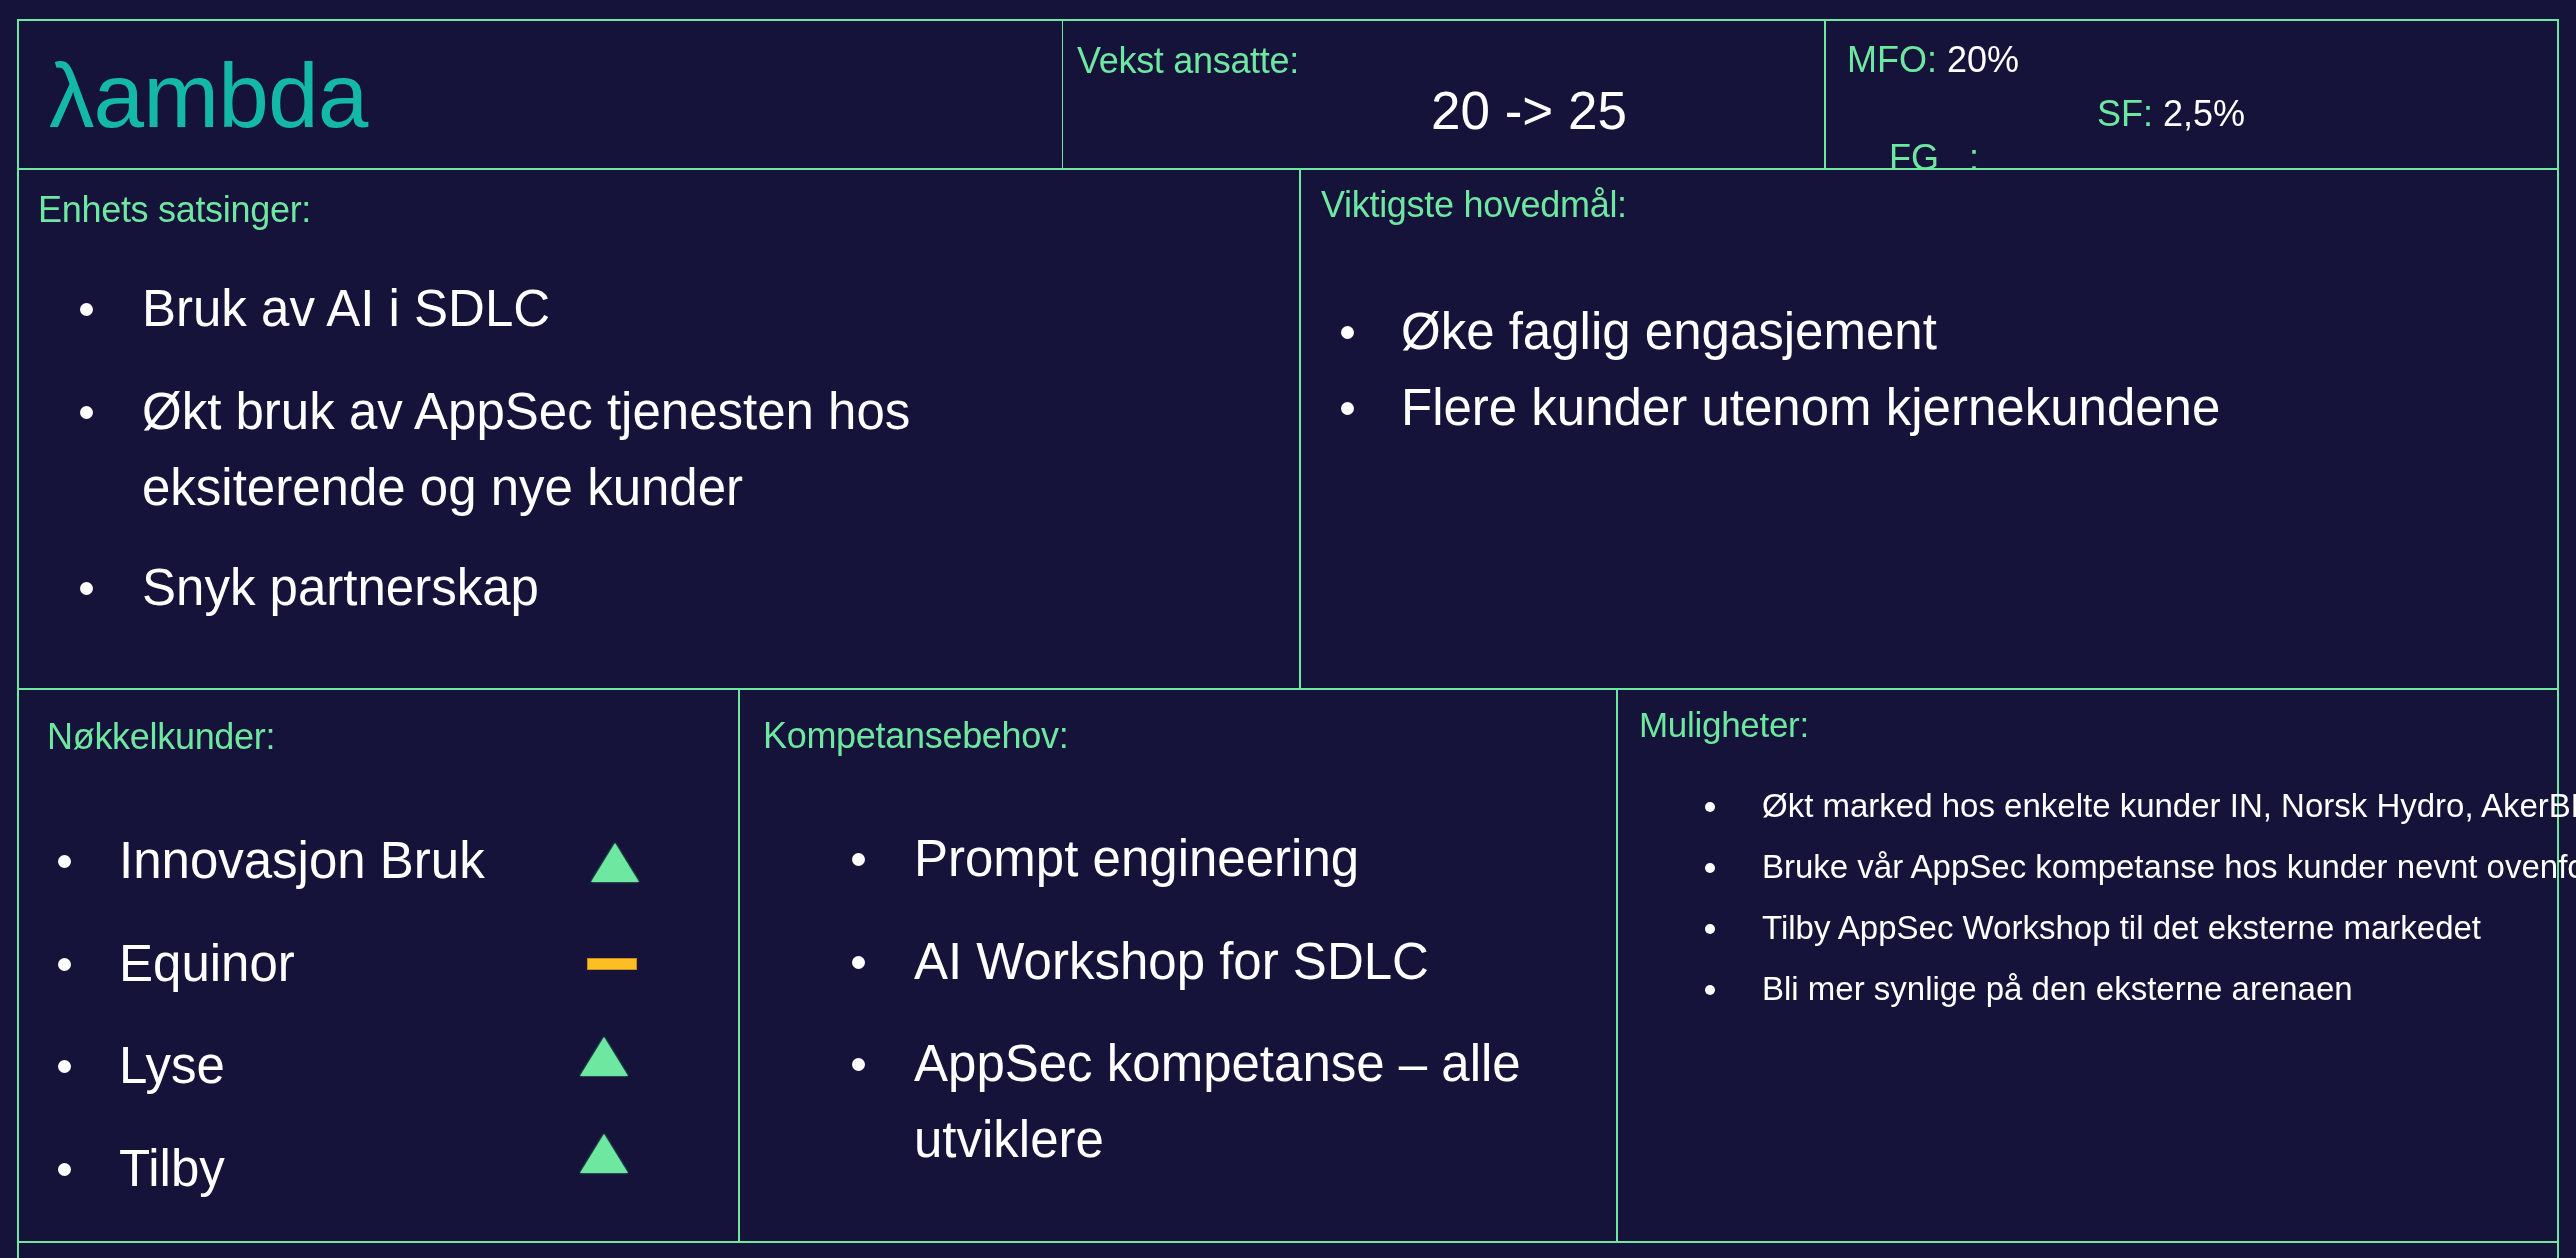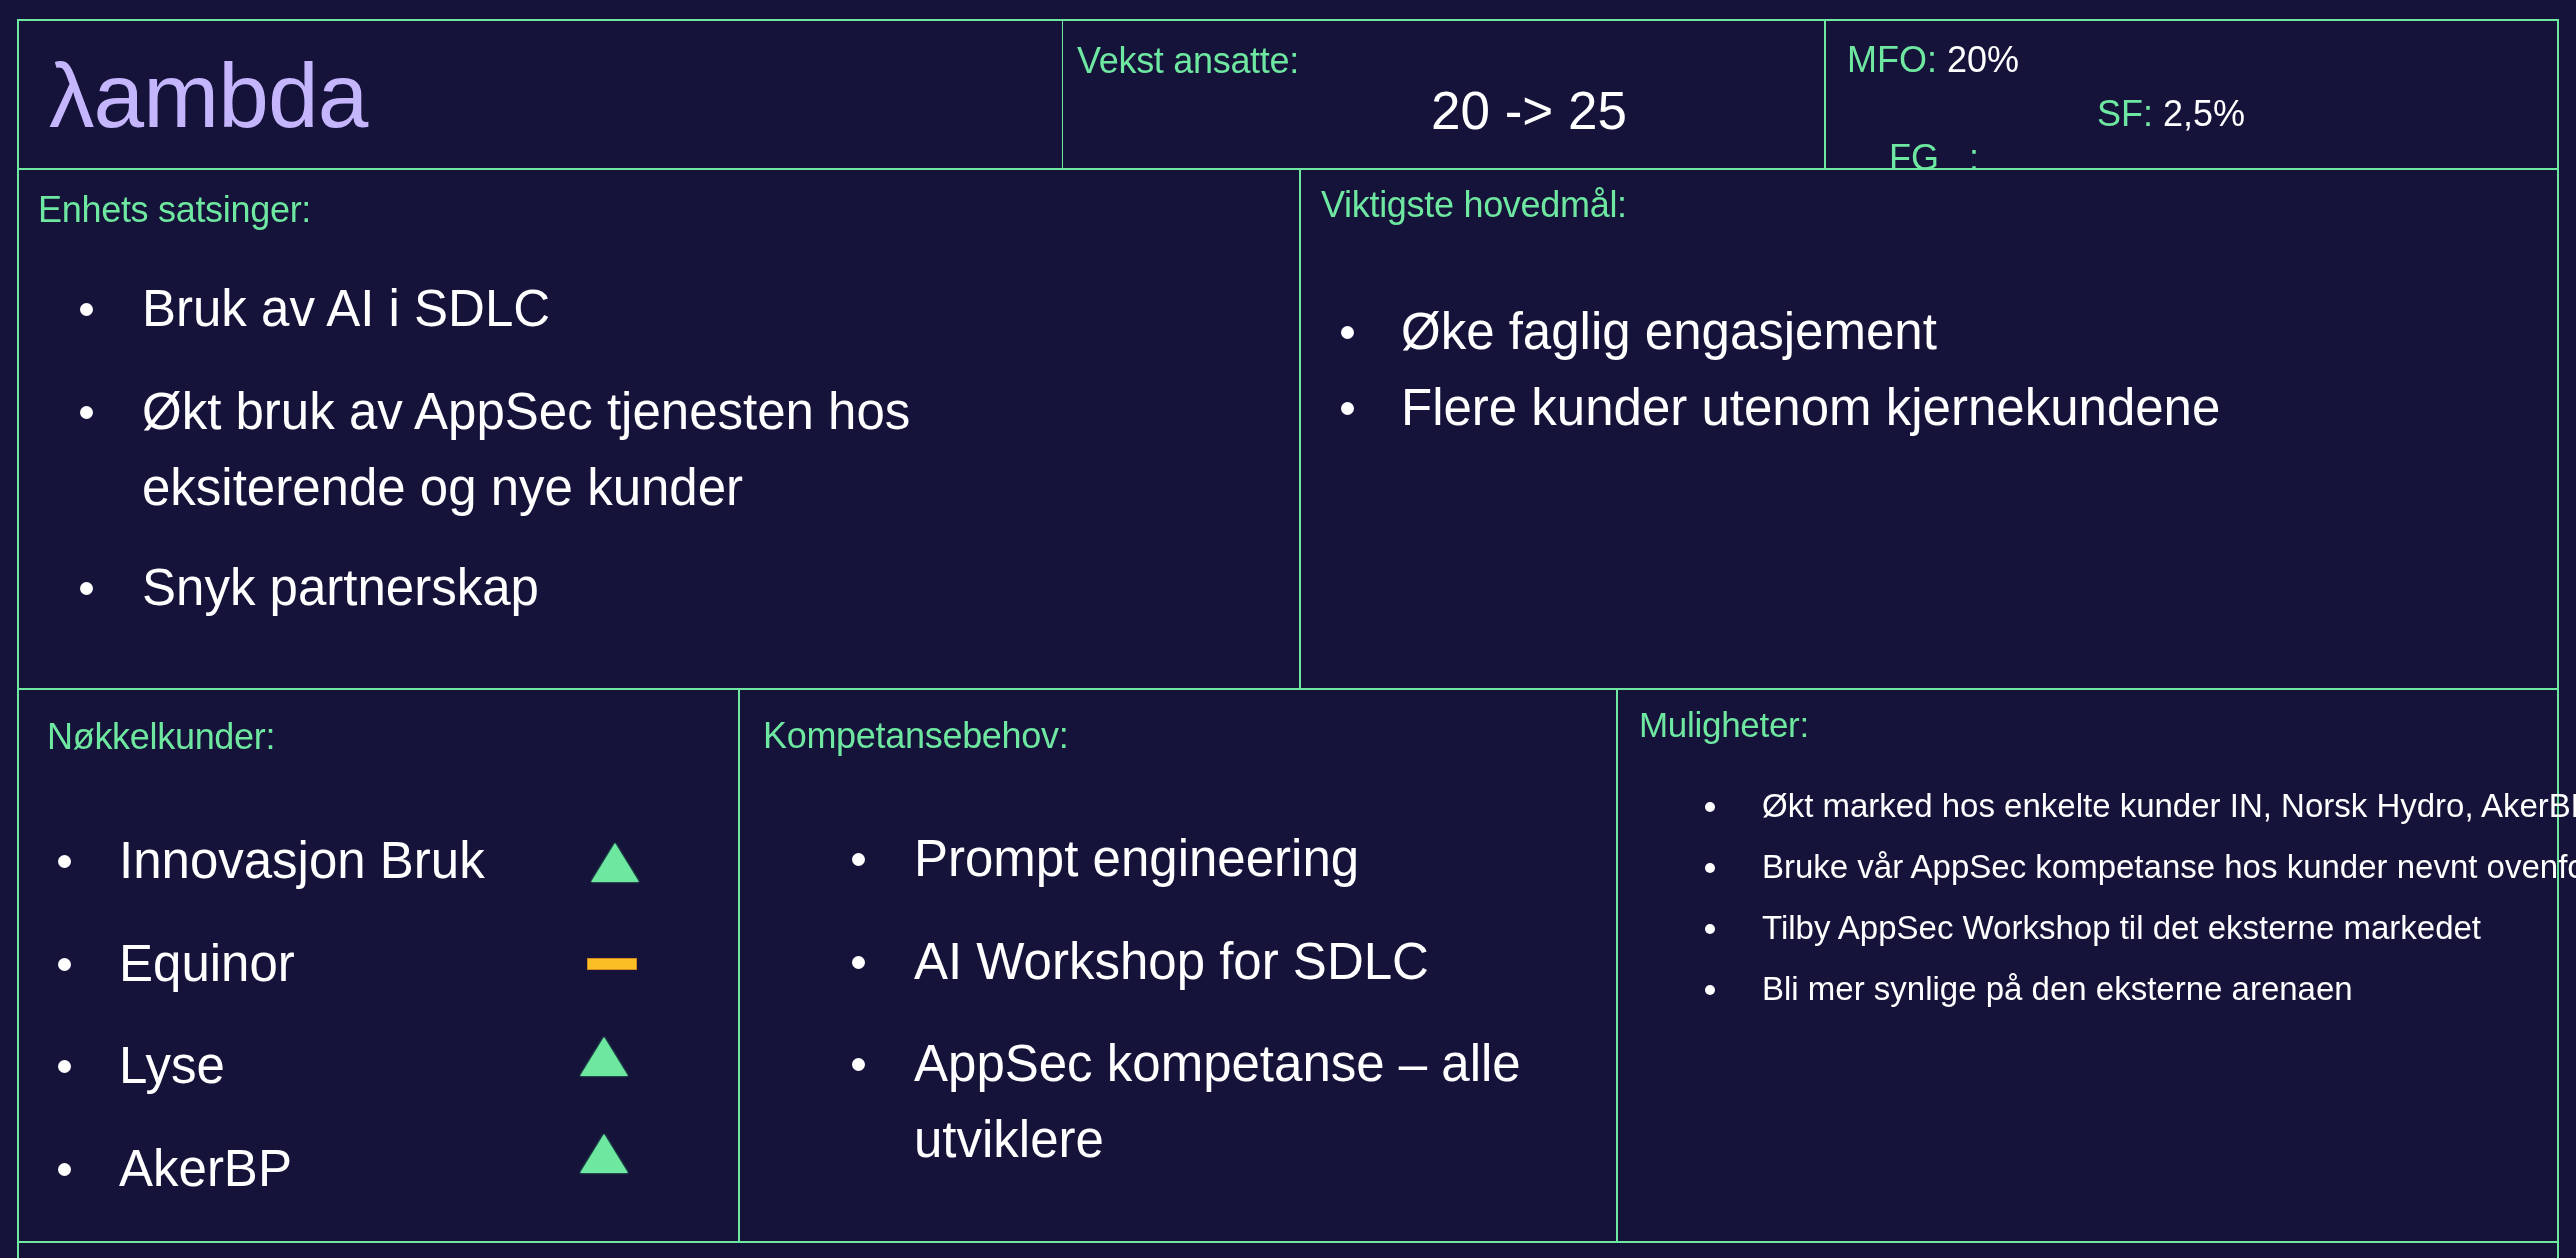--- a/index.html
+++ b/index.html
@@ -21,21 +21,21 @@
     .heading {
       position: absolute;
       color: #6ee7a0;
       font-size: 36px;
       white-space: nowrap;
       letter-spacing: -0.3px;
     }
     
     #logo {
       position: absolute; left: 49px; top: 44px;
-      font-size: 91px; line-height: 104px; color: #c4b5fd;
+      font-size: 91px; line-height: 104px; color: #14b8a6;
       letter-spacing: -0.9px; white-space: nowrap;
     }
     #growth-value {
       position: absolute; left: 1431px; top: 78px;
       font-size: 53px; line-height: 66px; color: #fff; white-space: nowrap;
     }
     .metric-line {
       position: absolute; font-size: 36px; line-height: 44px; white-space: nowrap;
     }
     .metric-line .k { color: #6ee7a0; }
@@ -137,21 +137,21 @@
     <li style="margin-bottom:26.5px;">
       <span class="dot" style="left:-61px;"></span>
       <span class="txt">Equinor</span>
     </li>
     <li style="margin-bottom:26.5px;">
       <span class="dot" style="left:-61px;"></span>
       <span class="txt">Lyse</span>
     </li>
     <li>
       <span class="dot" style="left:-61px;"></span>
-      <span class="txt">AkerBP</span>
+      <span class="txt">Tilby</span>
     </li>
   </ul>
   <div class="trend tri" style="left:591px; top:843px;"></div>
   <div class="trend dash" style="left:587px; top:958px;"></div>
   <div class="trend tri" style="left:580px; top:1037px;"></div>
   <div class="trend tri" style="left:580px; top:1134px;"></div>
 
   <div class="cell" style="left:738px; top:688px; width:882px; height:556px;"></div>
   <div class="heading" style="left:763px; top:715px;">Kompetansebehov:</div>
   <ul class="blist big" style="left:914px; top:821px;">

